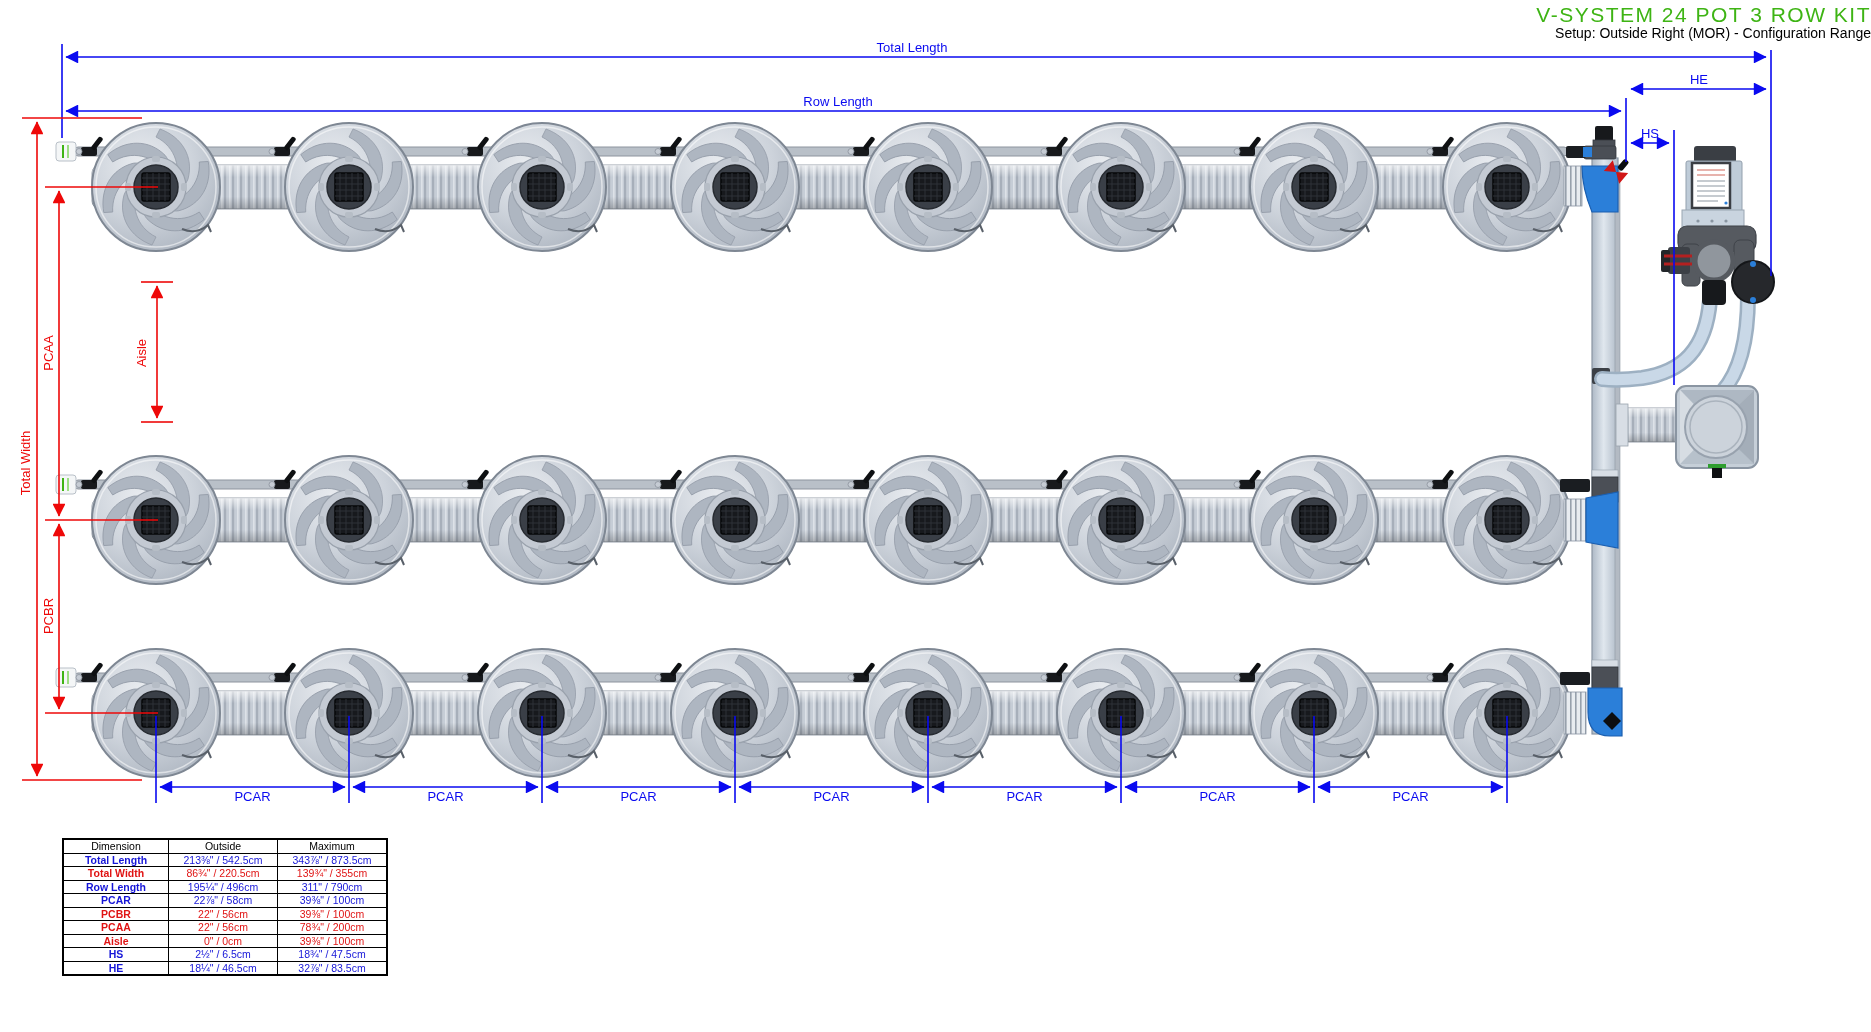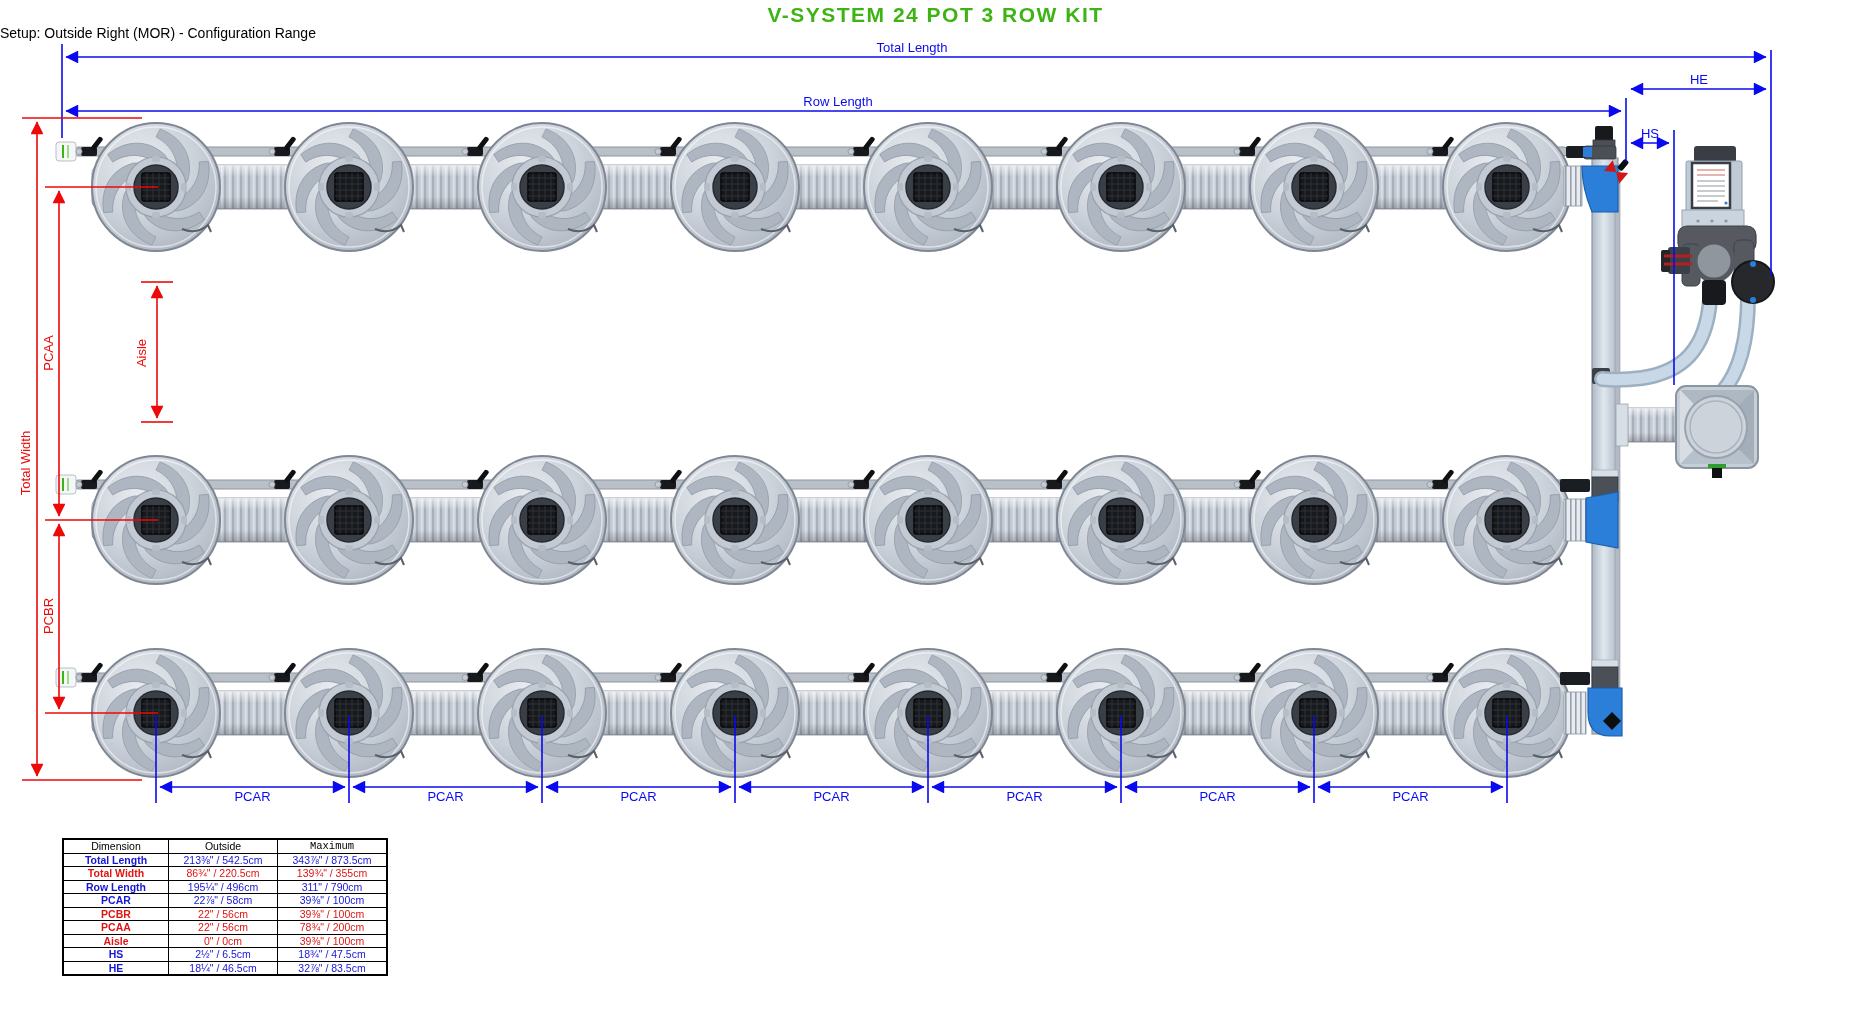--- a/index.html
+++ b/index.html
@@ -1,35 +1,35 @@
 <!DOCTYPE html>
 <html><head>
 <meta charset="utf-8">
 <style>
   html,body{margin:0;padding:0;background:#ffffff;}
   body{width:1871px;height:1032px;position:relative;overflow:hidden;
        font-family:"Liberation Sans","DejaVu Sans",sans-serif;}
   .stage{position:absolute;inset:0;}
-  .title{position:absolute;top:3px;left:0;width:1871px;text-align:center;
-         font-size:21px;font-weight:bold;letter-spacing:1.5px;color:#3eb414;}
-  .subtitle{position:absolute;top:25px;left:0;width:1871px;text-align:left;
+  .title{position:absolute;top:3px;left:0;width:1871px;text-align:right;
+         font-size:21px;font-weight:normal;letter-spacing:1.5px;color:#3eb414;}
+  .subtitle{position:absolute;top:25px;left:0;width:1871px;text-align:right;
          font-size:14px;color:#000;}
   svg text{font-family:"Liberation Sans","DejaVu Sans",sans-serif;}
   .dimtext{font-size:13px;}
   
   .dimtable{position:absolute;left:62px;top:838px;border-collapse:collapse;
             font-size:10.5px;background:#fff;}
   .dimtable th,.dimtable td{border:1px solid #000;text-align:center;
             padding:0 4px;height:12.5px;line-height:12.5px;white-space:nowrap;}
   .dimtable{border:2px solid #000;}
   .dimtable .hdr{font-weight:normal;color:#000;}
   .dimtable .name{font-weight:bold;}
   .c-blue{color:#1616d8;}
   .c-red{color:#e01414;}
-  .col-dim{width:96px;} .col-min{width:100px;} .col-max{width:100px;font-family:Liberation Mono, monospace;}
+  .col-dim{width:96px;} .col-min{width:100px;} .col-max{width:100px;}
 </style>
 </head>
 <body>
 
 <div class="stage">
   <div class="title">V-SYSTEM 24 POT 3 ROW KIT</div>
   <div class="subtitle">Setup: Outside Right (MOR) - Configuration Range</div>
 
   <svg id="diagram" width="1871" height="1032" viewBox="0 0 1871 1032">
     <defs>

